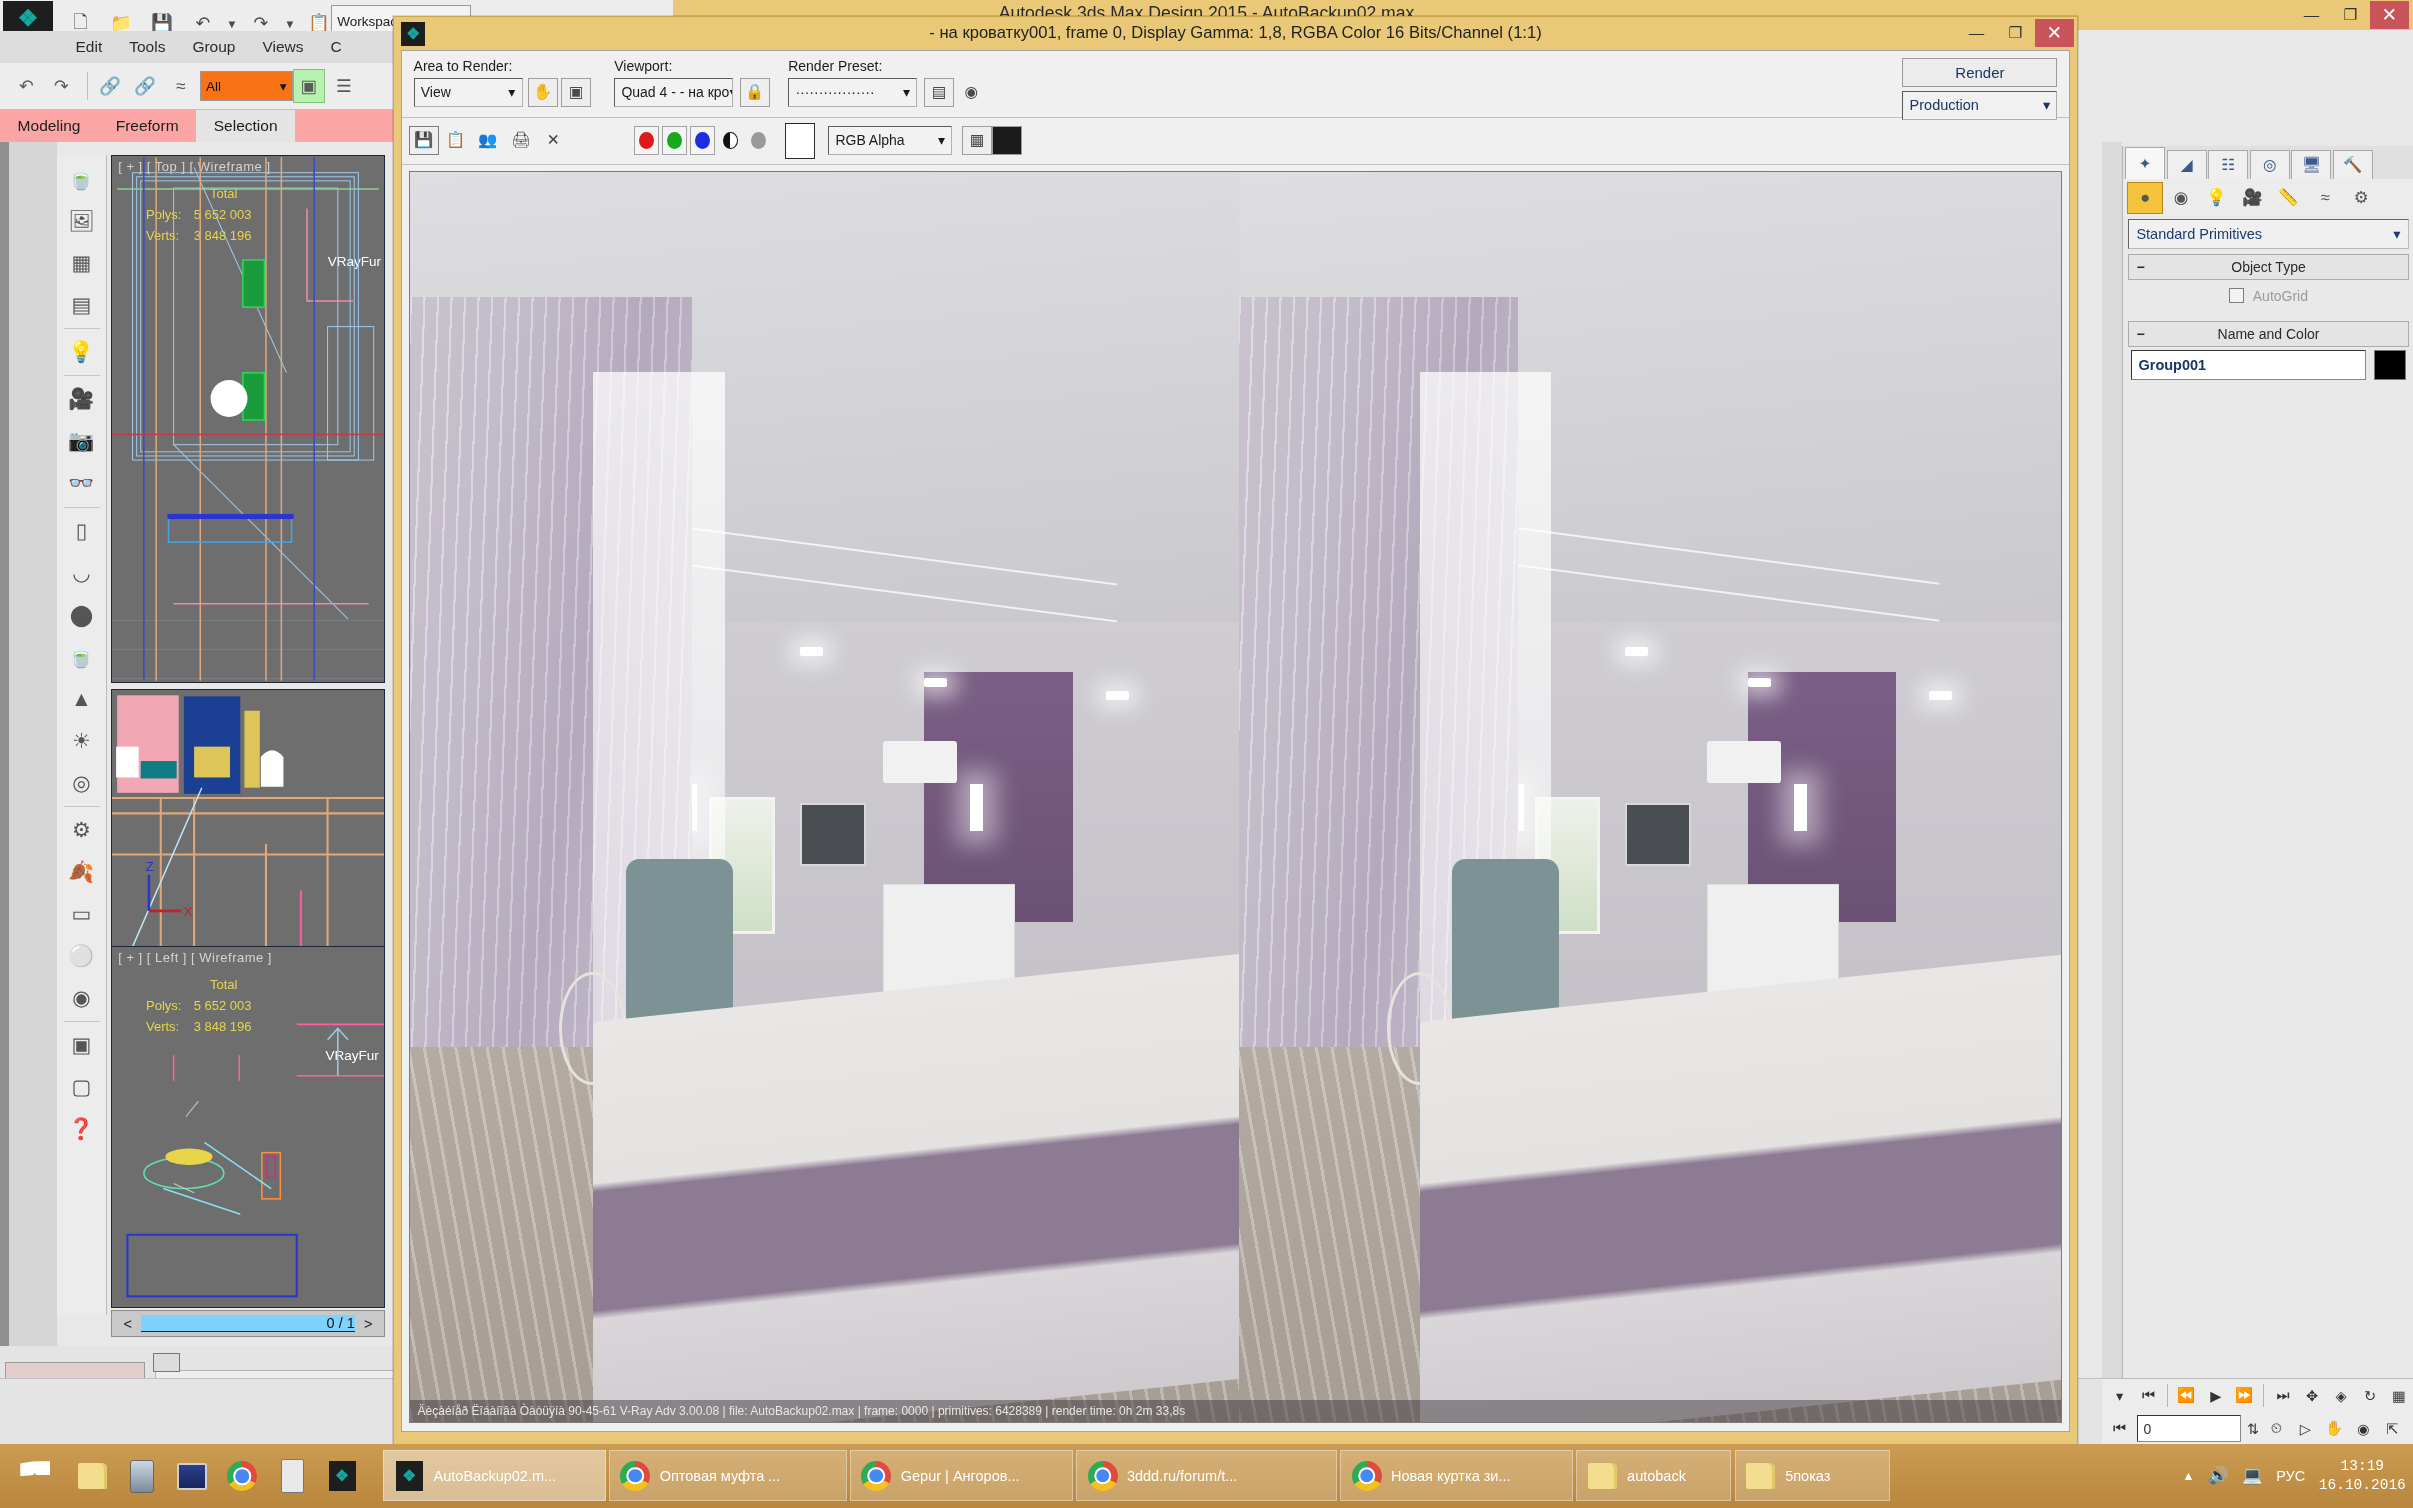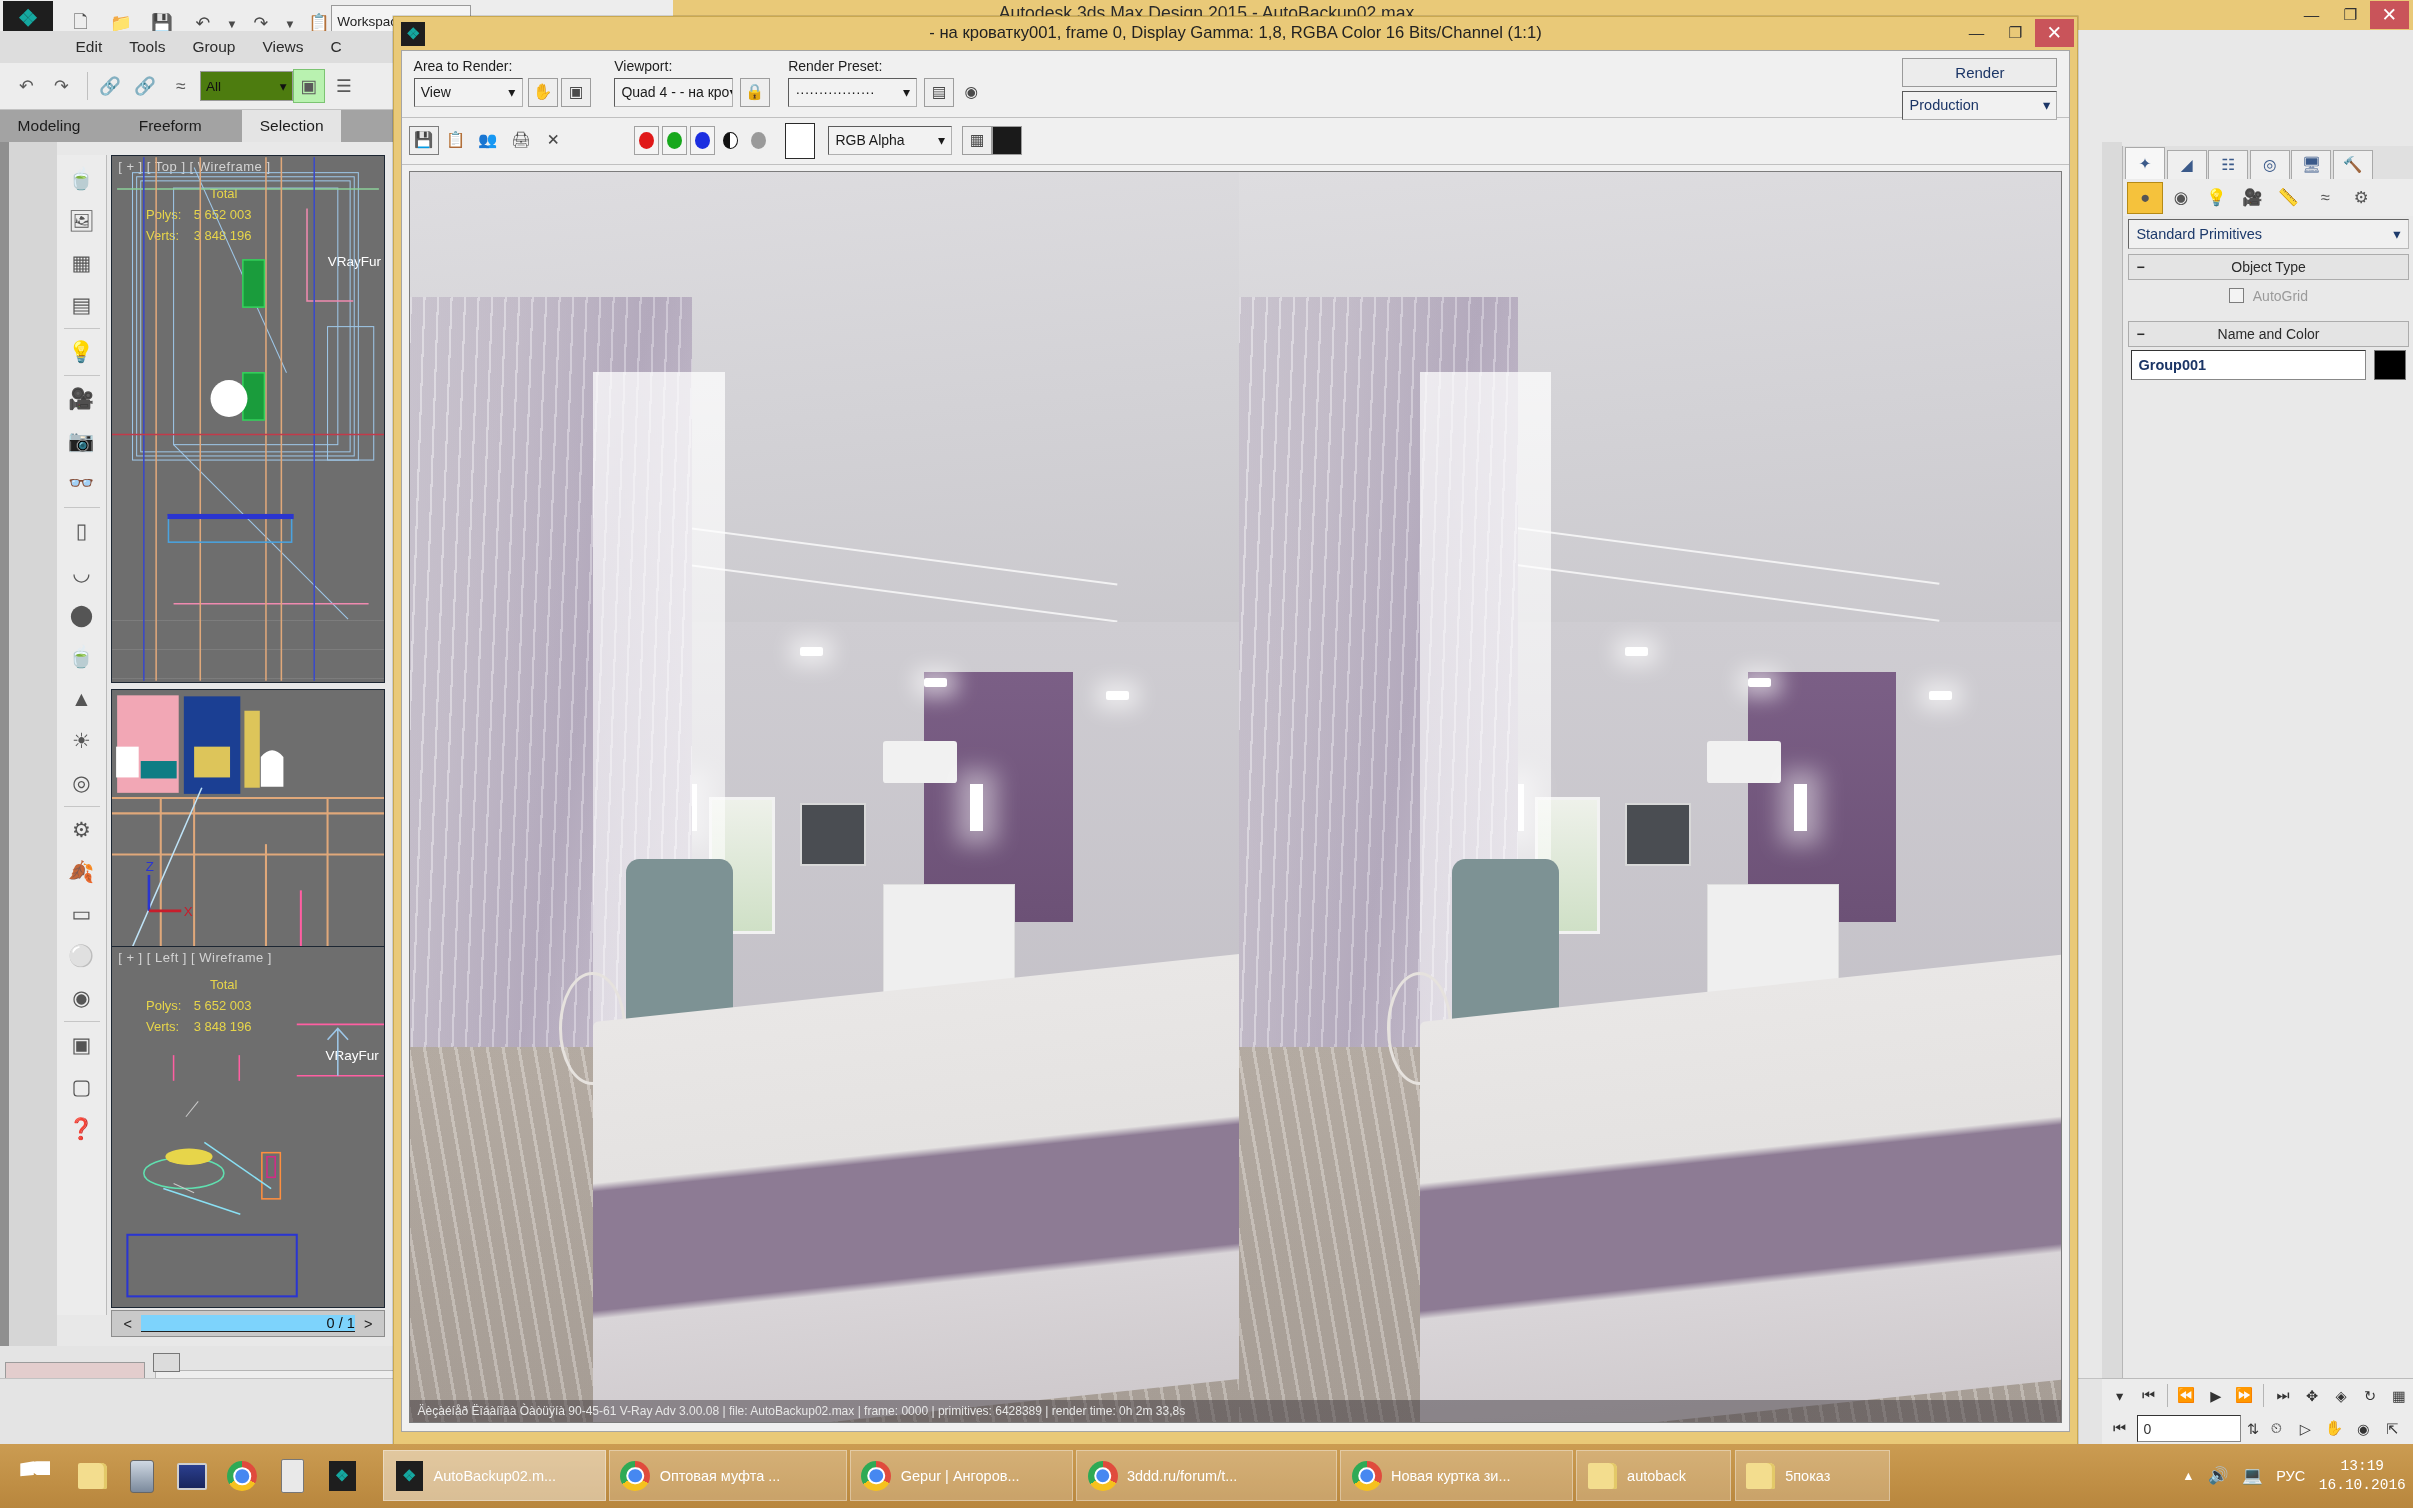--- a/index.html
+++ b/index.html
@@ -37,26 +37,26 @@
   #menubar{left:0;top:31px;width:673px;height:32px;background:#dddddd;display:flex;align-items:center;
            padding-left:62px;}
   #menubar .mi{padding:0 13.5px;font-size:15.5px;color:#2b2b2b;}
 
   
   #maintb{left:0;top:63px;width:673px;height:47px;background:#ededed;border-bottom:0.5px solid #c2c2c2;
           display:flex;align-items:center;padding-left:10.4px;}
   .tbicon{width:32px;height:34px;display:flex;align-items:center;justify-content:center;
           font-size:17.6px;color:#5a5a5a;margin-right:3.1px;}
   .tbsep{width:1.6px;height:28px;background:#c0c0c0;margin:0 6.2px;}
-  #sel-filter{width:93px;height:30px;background:#4d7c0f;border:0.5px solid #9a9a9a;
+  #sel-filter{width:93px;height:30px;background:#f97316;border:0.5px solid #9a9a9a;
               display:flex;align-items:center;justify-content:space-between;padding:0 5.2px;font-size:13.5px;}
   .tbicon.active{background:#b9f2b0;border:0.5px solid #7cc472;}
 
   
-  #ribbon{left:0;top:110px;width:673px;height:32px;background:#a3a3a3;display:flex;align-items:center;gap:23px;}
+  #ribbon{left:0;top:110px;width:673px;height:32px;background:#fca5a5;display:flex;align-items:center;}
   #ribbon .rt{padding:0 17.6px;font-size:15.5px;color:#1c1c1c;height:32px;display:flex;align-items:center;}
   #ribbon .rt.sel{background:#e4e4e4;}
 
   
   #lefttb{left:57px;top:155px;width:50px;height:1160px;background:#ececec;border-right:0.5px solid #bbb;
           display:flex;flex-direction:column;align-items:center;padding-top:3.1px;}
   .lti{width:43px;height:42px;display:flex;align-items:center;justify-content:center;font-size:21px;
        color:#555;}
   .ltsep{width:36px;height:1px;background:#c6c6c6;margin:2.1px 0;}
 

